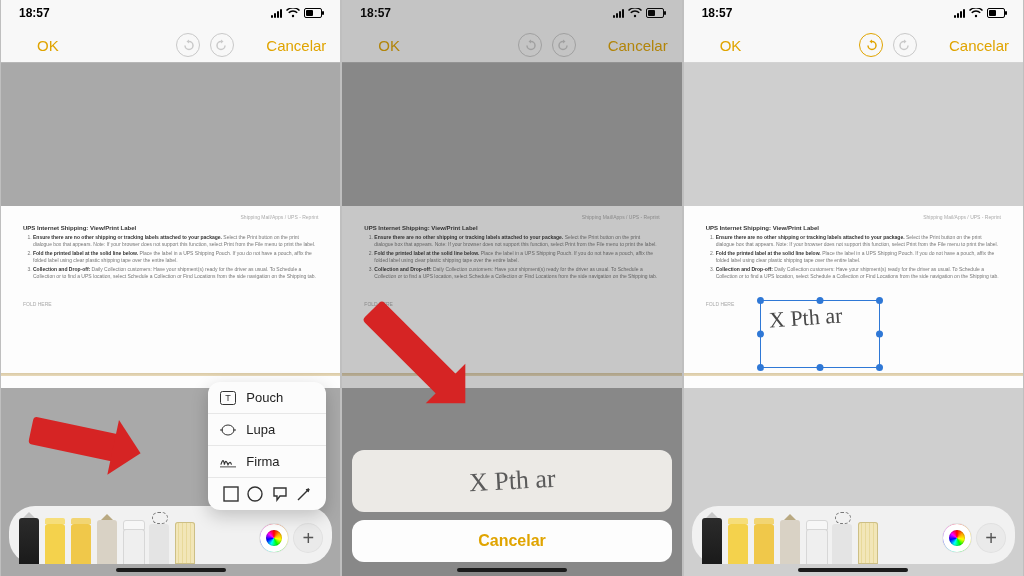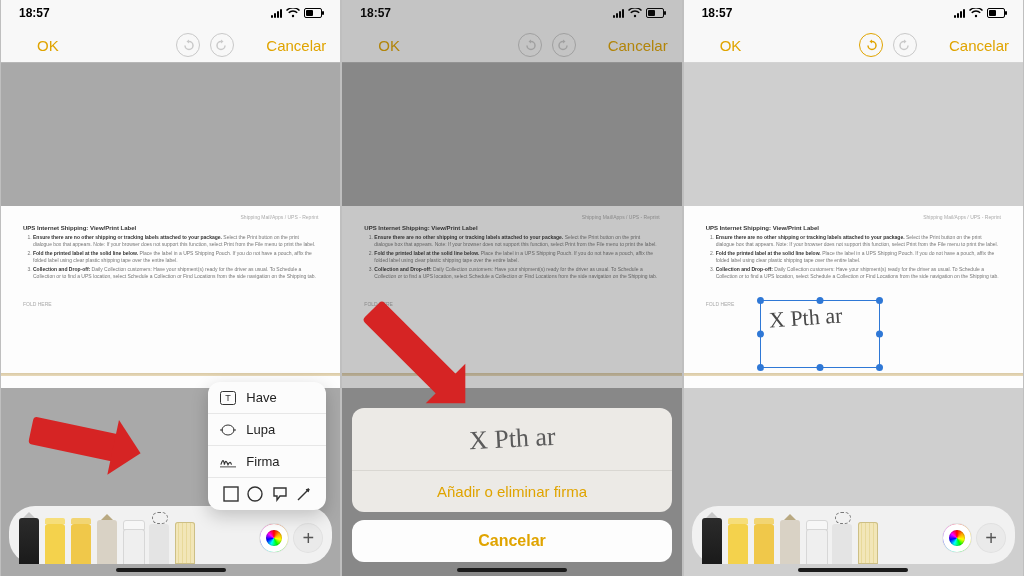--- a/index.html
+++ b/index.html
@@ -254,21 +254,21 @@
     </div>
 
     <div class="popover">
       <div class="row-item">
         <span class="ic">
           <svg width="16" height="14" viewBox="0 0 16 14">
               <rect x="0.5" y="0.5" width="15" height="13" rx="2" fill="none" stroke="#333"></rect>
               <text x="8" y="10" text-anchor="middle" font-size="9" fill="#333">T</text>
             </svg>
         </span>
-        <span>Have</span>
+        <span>Pouch</span>
       </div>
       <div class="row-item">
         <span class="ic">
           <svg width="16" height="14" viewBox="0 0 16 14">
               <ellipse cx="8" cy="7" rx="6" ry="5" fill="none" stroke="#333"></ellipse>
               <line x1="13" y1="7" x2="16" y2="7" stroke="#333"></line>
               <line x1="0" y1="7" x2="3" y2="7" stroke="#333"></line>
             </svg>
         </span>
         <span>Lupa</span>
@@ -386,21 +386,20 @@
     <div class="arrow" style="left:30px; top:310px; transform:rotate(45deg);">
       <div class="shaft" style="width:110px;"></div>
       <div class="head" style="left:104px;"></div>
     </div>
 
     <div class="sheet">
       <div class="card">
         <div class="sig-preview">
           <span>X Pth ar</span>
         </div>
-        <div class="action">Añadir o eliminar firma</div>
       </div>
       <div class="cancel-btn">Cancelar</div>
     </div>
 
     <div class="home-ind"></div>
   </div>
 
   <div class="phone light">
     <div class="topbg-grey"></div>
     <div class="status">

